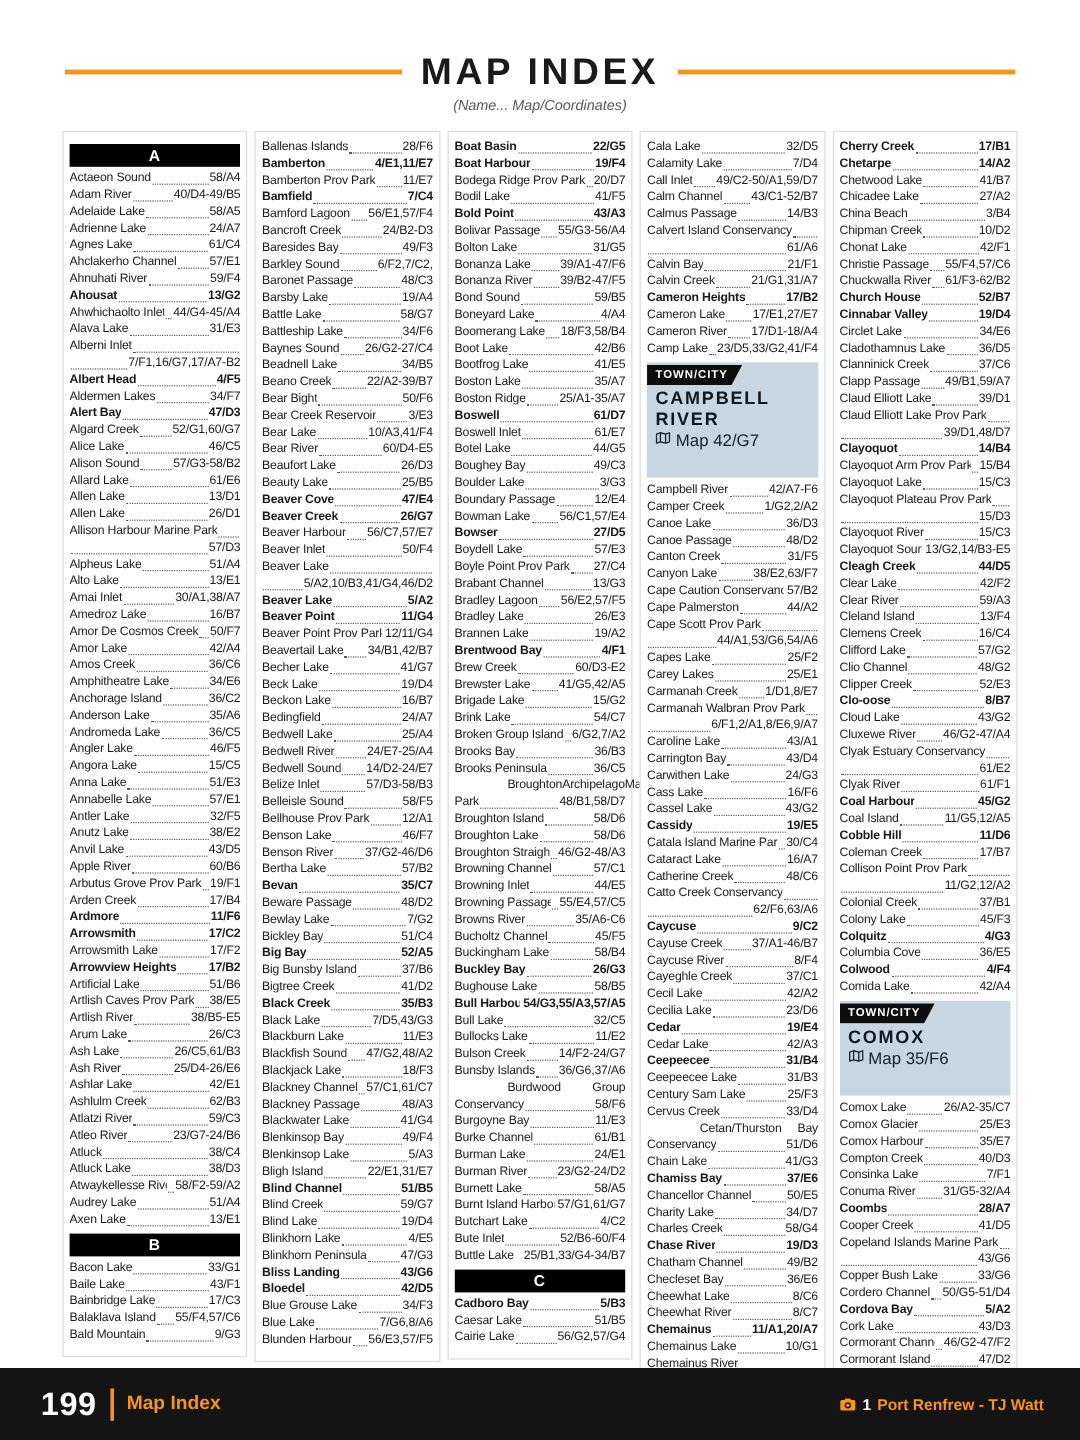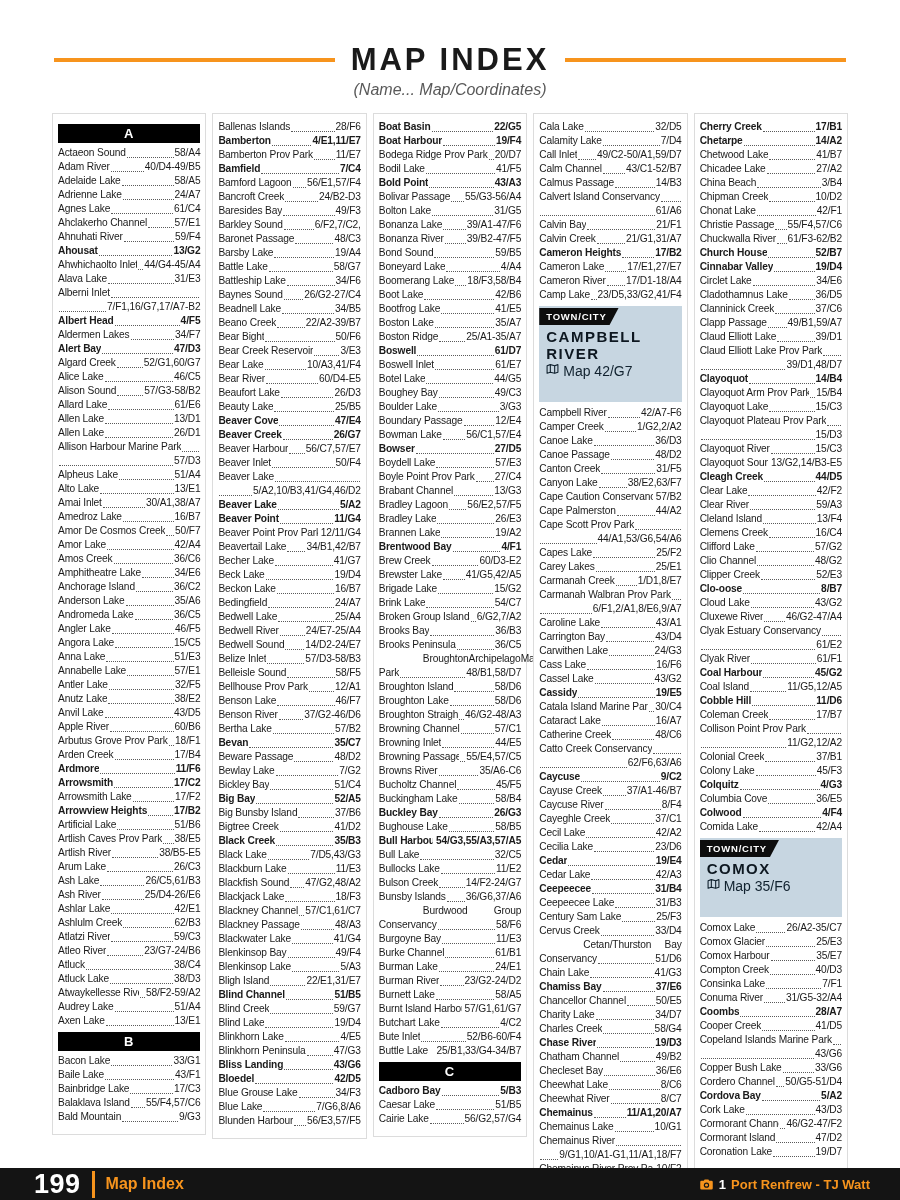--- a/index.html
+++ b/index.html
@@ -7,21 +7,21 @@
   html,body { margin:0; padding:0; }
   body {
     width:900px; height:1200px; overflow:hidden; position:relative;
     background:#fff; font-family:"Liberation Sans", sans-serif; color:#1a1a1a;
   }
   
   .header { padding-top:42px; text-align:center; }
   .title-row { display:flex; align-items:center; gap:16px; margin:0 54px; }
   .rule { flex:1; height:4px; background:var(--accent); }
   .page-title { font-size:31px; font-weight:bold; letter-spacing:3px; white-space:nowrap; margin:0; }
-  .subtitle { font-style:italic; color:#595959; font-size:16px; margin-top:3px; }
+  .subtitle { font-style:italic; color:#595959; font-size:12px; margin-top:3px; }
 
   
   .columns { display:flex; gap:6px; margin:14px 52px 0 52px; align-items:flex-start; }
   .column { flex:1; min-width:0; border:1px solid #dcdcdc; background:#fff; padding:6px 5px 10px 5px; }
   .entry { display:flex; align-items:flex-end; font-size:10.2px; line-height:14px; letter-spacing:-0.15px; }
   .entry .name { white-space:nowrap; overflow:hidden; }
   .entry .lead { flex:1; border-bottom:1px dotted #5a5a5a; margin:0 1px 2px 1px; min-width:5px; }
   .entry .fill { flex:1; min-width:3px; }
   .entry .coords { white-space:nowrap; }
   .entry.bold { font-weight:bold; }
@@ -35,21 +35,21 @@
   .town-label {
     display:inline-block; background:#0d0d0d; color:#fff; font-weight:bold;
     font-size:9.5px; letter-spacing:0.8px; padding:3px 12px 3px 7px;
     clip-path:polygon(0 0,100% 0,calc(100% - 9px) 100%,0 100%);
   }
   .town-title { font-weight:bold; font-size:15px; letter-spacing:1.5px; color:#0d1720; padding:3px 7px 1px 7px; }
   .town-map { display:flex; align-items:center; gap:4px; font-weight:normal; font-size:14px; color:#10212e; padding:0 7px; }
 
   
   .footer {
-    position:absolute; left:0; right:0; bottom:0; height:32px; background:var(--footer-bg);
+    position:absolute; left:0; right:0; bottom:0; height:60px; background:var(--footer-bg);
     display:flex; align-items:center; justify-content:space-between; padding:0 30px 0 34px;
   }
   .footer-left { display:flex; align-items:center; gap:11px; }
   .page-num { color:#fff; font-size:27px; font-weight:bold; letter-spacing:0.5px; }
   .fdiv { width:3px; height:27px; background:var(--accent); }
   .page-label { color:var(--accent); font-size:16px; font-weight:bold; }
   .footer-right { display:flex; align-items:center; gap:5px; }
   .credit-num { color:#fff; font-weight:bold; font-size:13px; }
   .credit-text { color:var(--accent); font-weight:bold; font-size:13px;text-align:right; }
   .cam { color:var(--accent); display:flex; align-items:center; }
@@ -271,21 +271,21 @@
         <span class="coords">43/D5</span>
       </div>
       <div class="entry">
         <span class="name">Apple River</span>
         <span class="lead"></span>
         <span class="coords">60/B6</span>
       </div>
       <div class="entry">
         <span class="name">Arbutus Grove Prov Park</span>
         <span class="lead"></span>
-        <span class="coords">18/F1</span>
+        <span class="coords">19/F1</span>
       </div>
       <div class="entry">
         <span class="name">Arden Creek</span>
         <span class="lead"></span>
         <span class="coords">17/B4</span>
       </div>
       <div class="entry bold">
         <span class="name">Ardmore</span>
         <span class="lead"></span>
         <span class="coords">11/F6</span>

